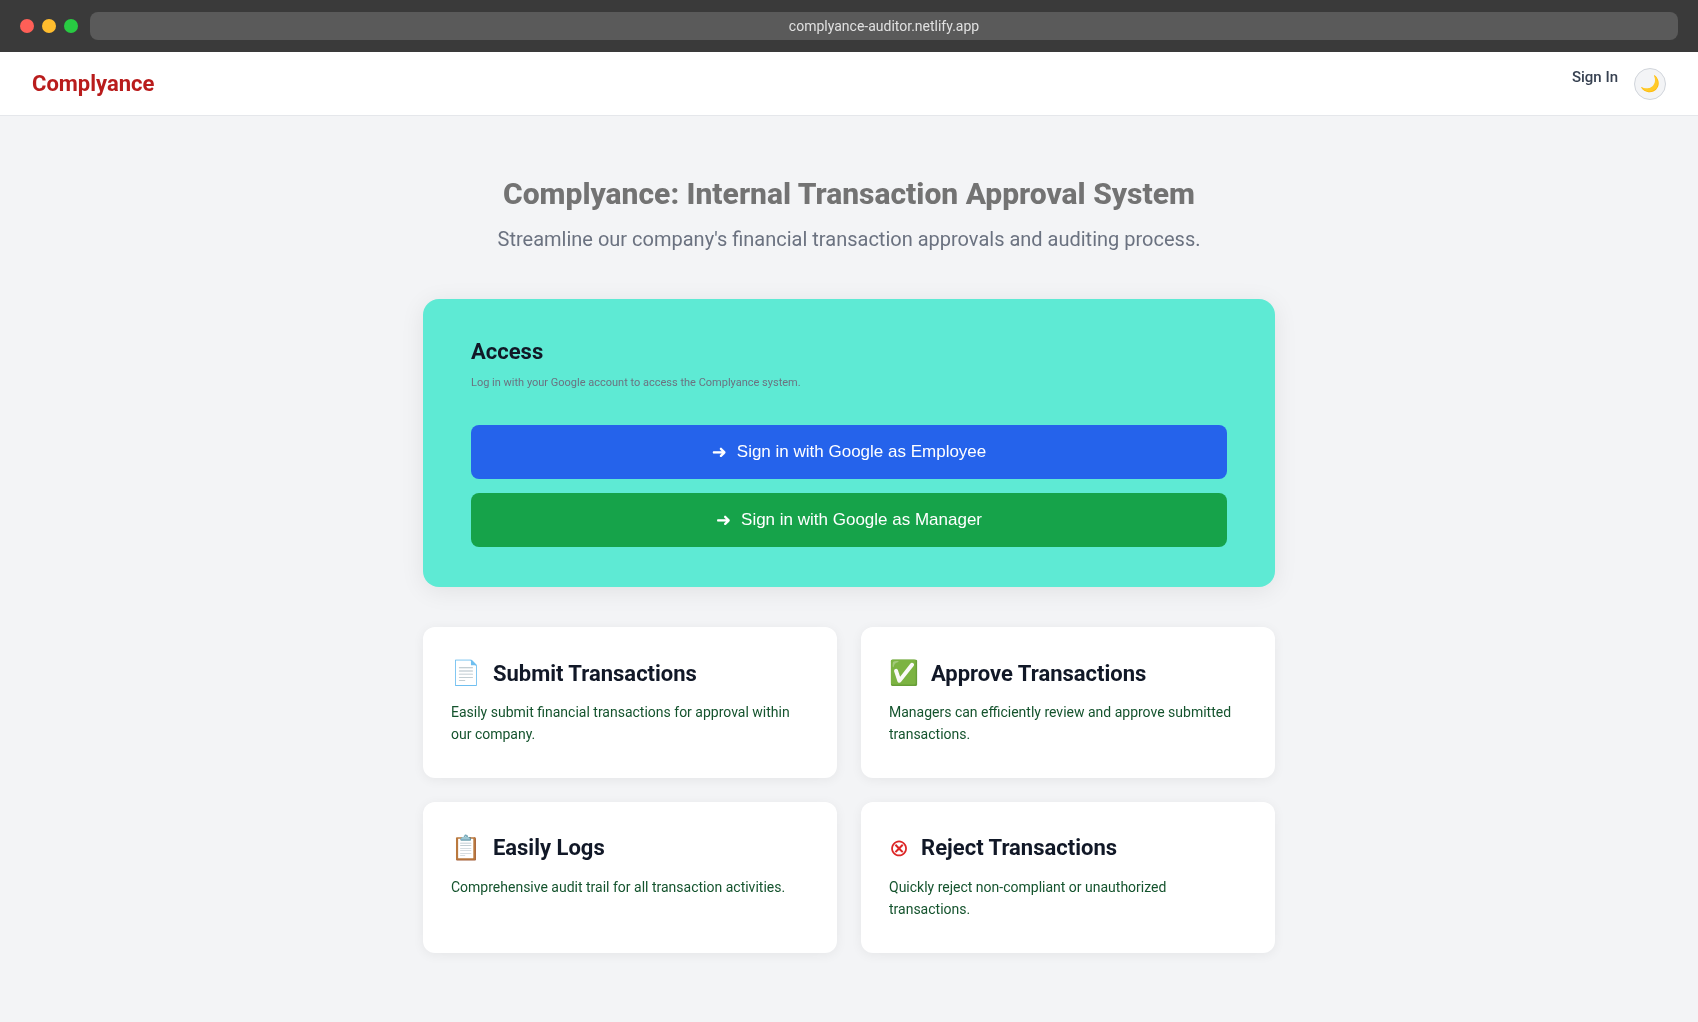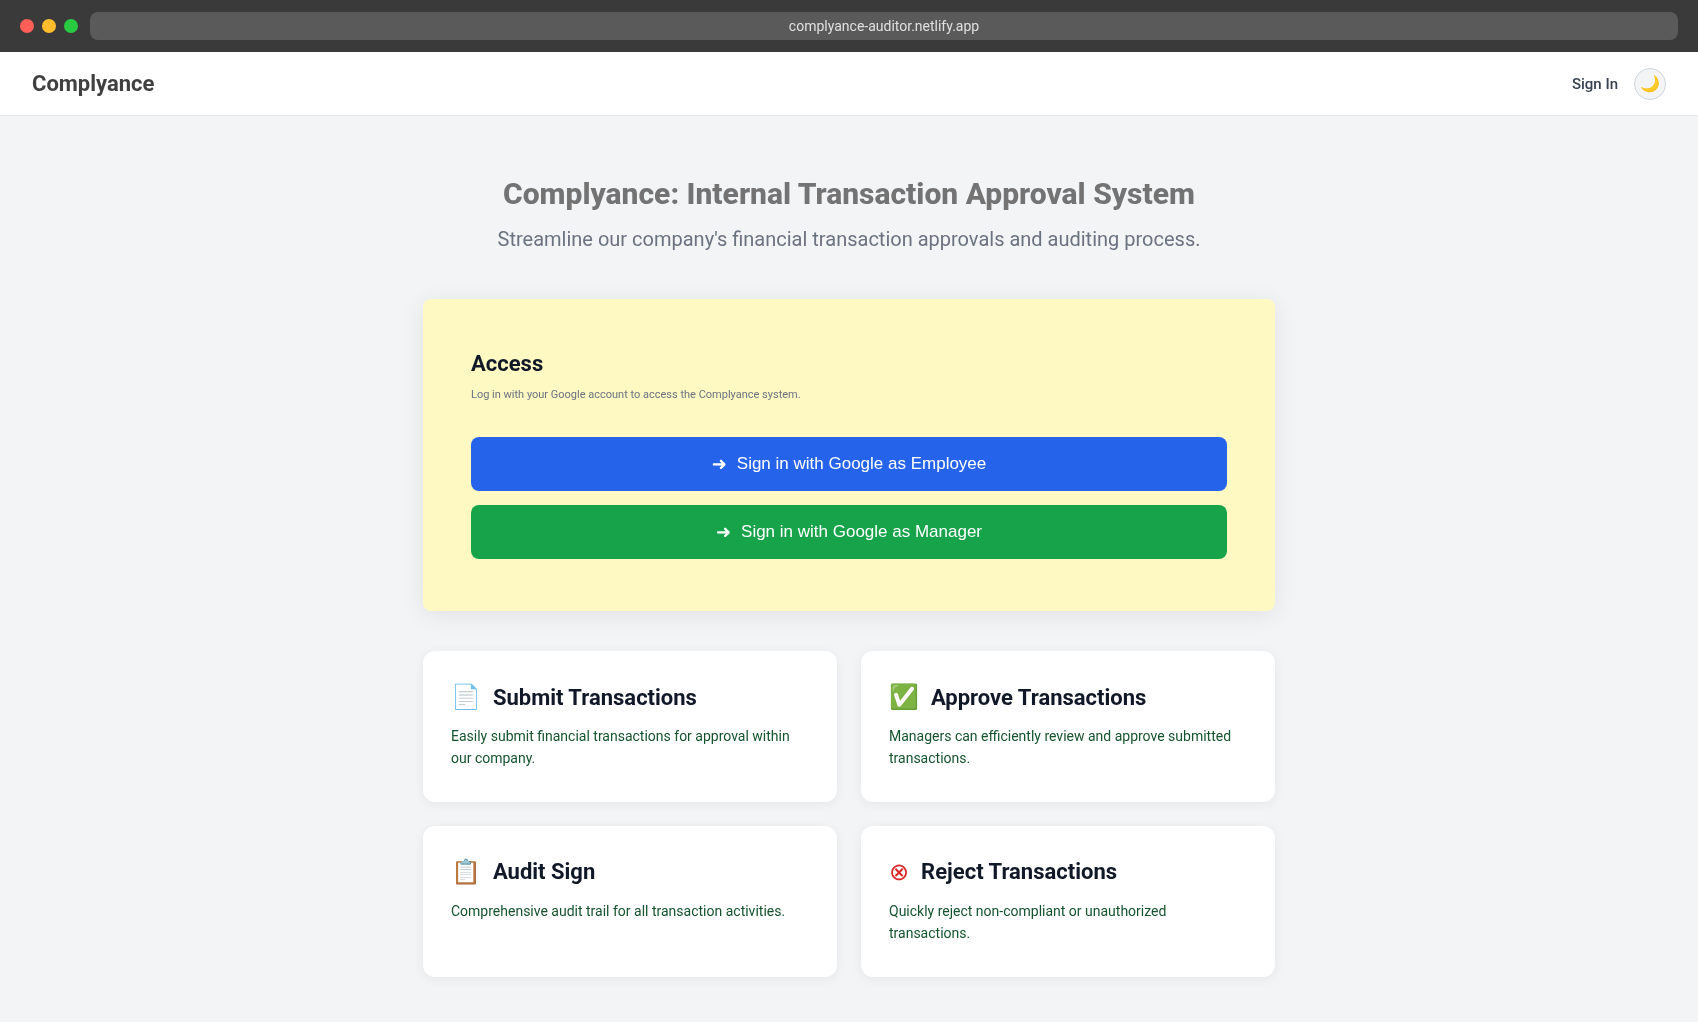--- a/index.html
+++ b/index.html
@@ -40,25 +40,24 @@
       border-bottom: 1px solid #e5e7eb;
       padding: 0 32px;
       height: 64px;
       display: flex;
       align-items: center;
       justify-content: space-between;
     }
     .navbar-brand {
       font-size: 22px;
       font-weight: 700;
-      color: #404040;
+      color: #b91c1c;
     }
     .navbar-right {
       display: flex;
-      align-items: center;
       gap: 16px;
     }
     .sign-in-link {
       font-size: 15px;
       color: #374151;
       cursor: pointer;
       font-weight: 500;
     }
     .theme-toggle {
       width: 32px; height: 32px;
@@ -86,24 +85,24 @@
     }
     .page-subtitle {
       text-align: center;
       font-size: 20px;
       color: #6b7280;
       margin-bottom: 48px;
     }
 
     
     .access-card {
-      background: #fef9c3;
-      border-radius: 8px;
+      background: #5eead4;
+      border-radius: 16px;
       box-shadow: 0 4px 24px rgba(0,0,0,0.08);
-      padding: 52px 48px;
+      padding: 40px 48px;
       margin-bottom: 40px;
     }
     .access-title {
       font-size: 22px;
       font-weight: 700;
       color: #111827;
       margin-bottom: 12px;
     }
     .access-desc {
       font-size: 11px;
@@ -244,21 +243,21 @@
         <div class="feature-card">
           <div class="feature-header">
             <span class="feature-icon icon-green">✅</span>
             <span class="feature-title">Approve Transactions</span>
           </div>
           <p class="feature-desc">Managers can efficiently review and approve submitted transactions.</p>
         </div>
         <div class="feature-card">
           <div class="feature-header">
             <span class="feature-icon icon-amber">📋</span>
-            <span class="feature-title">Audit Sign</span>
+            <span class="feature-title">Easily Logs</span>
           </div>
           <p class="feature-desc">Comprehensive audit trail for all transaction activities.</p>
         </div>
         <div class="feature-card">
           <div class="feature-header">
             <span class="feature-icon icon-red">⊗</span>
             <span class="feature-title">Reject Transactions</span>
           </div>
           <p class="feature-desc">Quickly reject non-compliant or unauthorized transactions.</p>
         </div>

